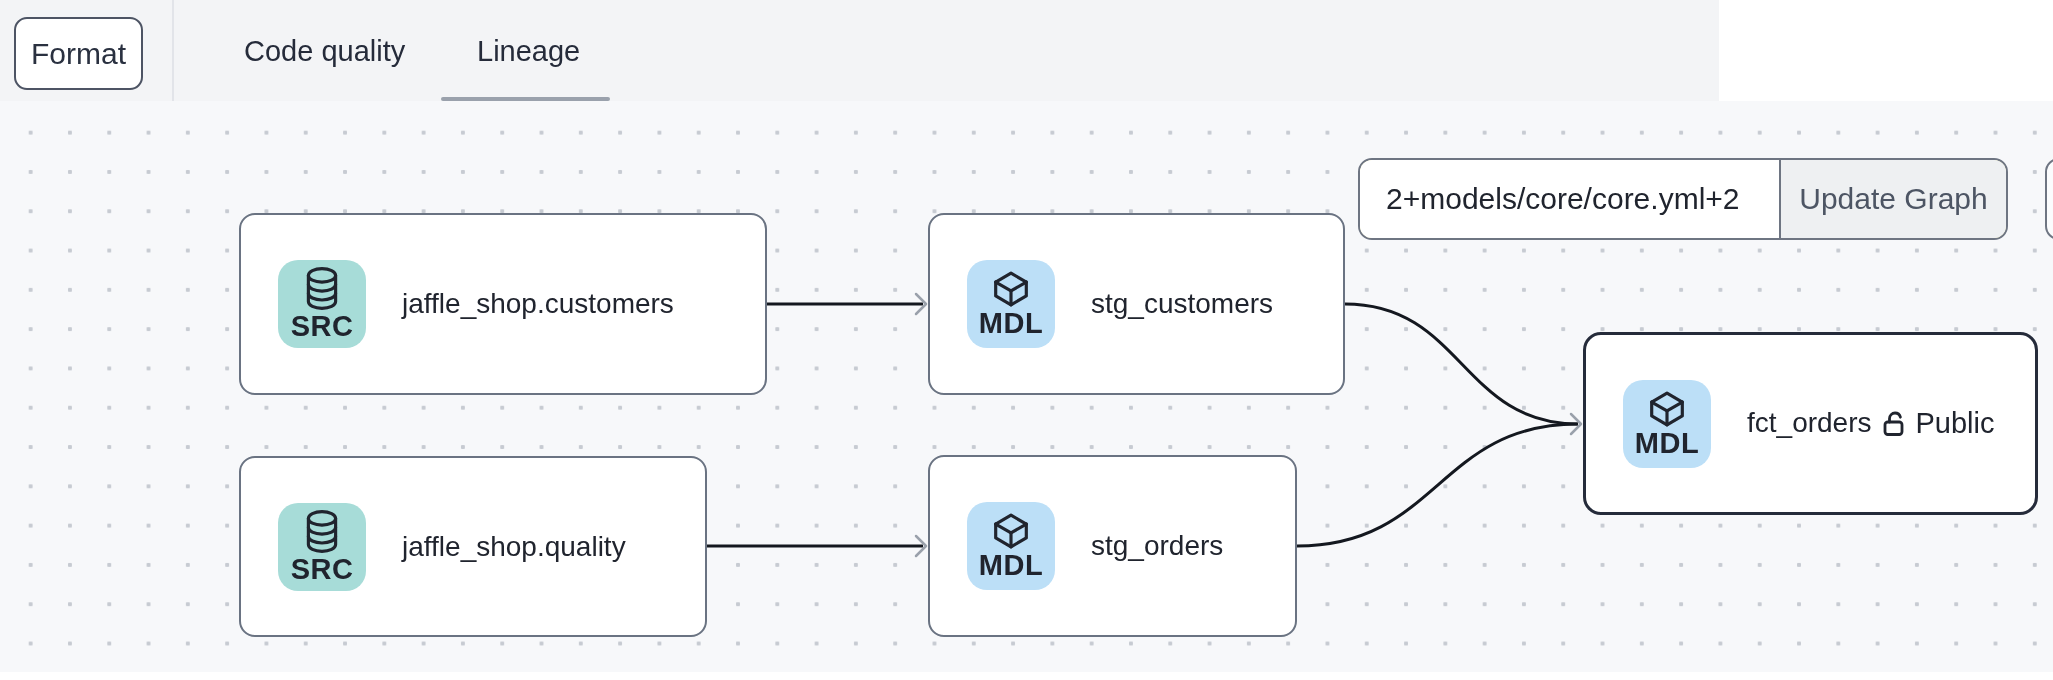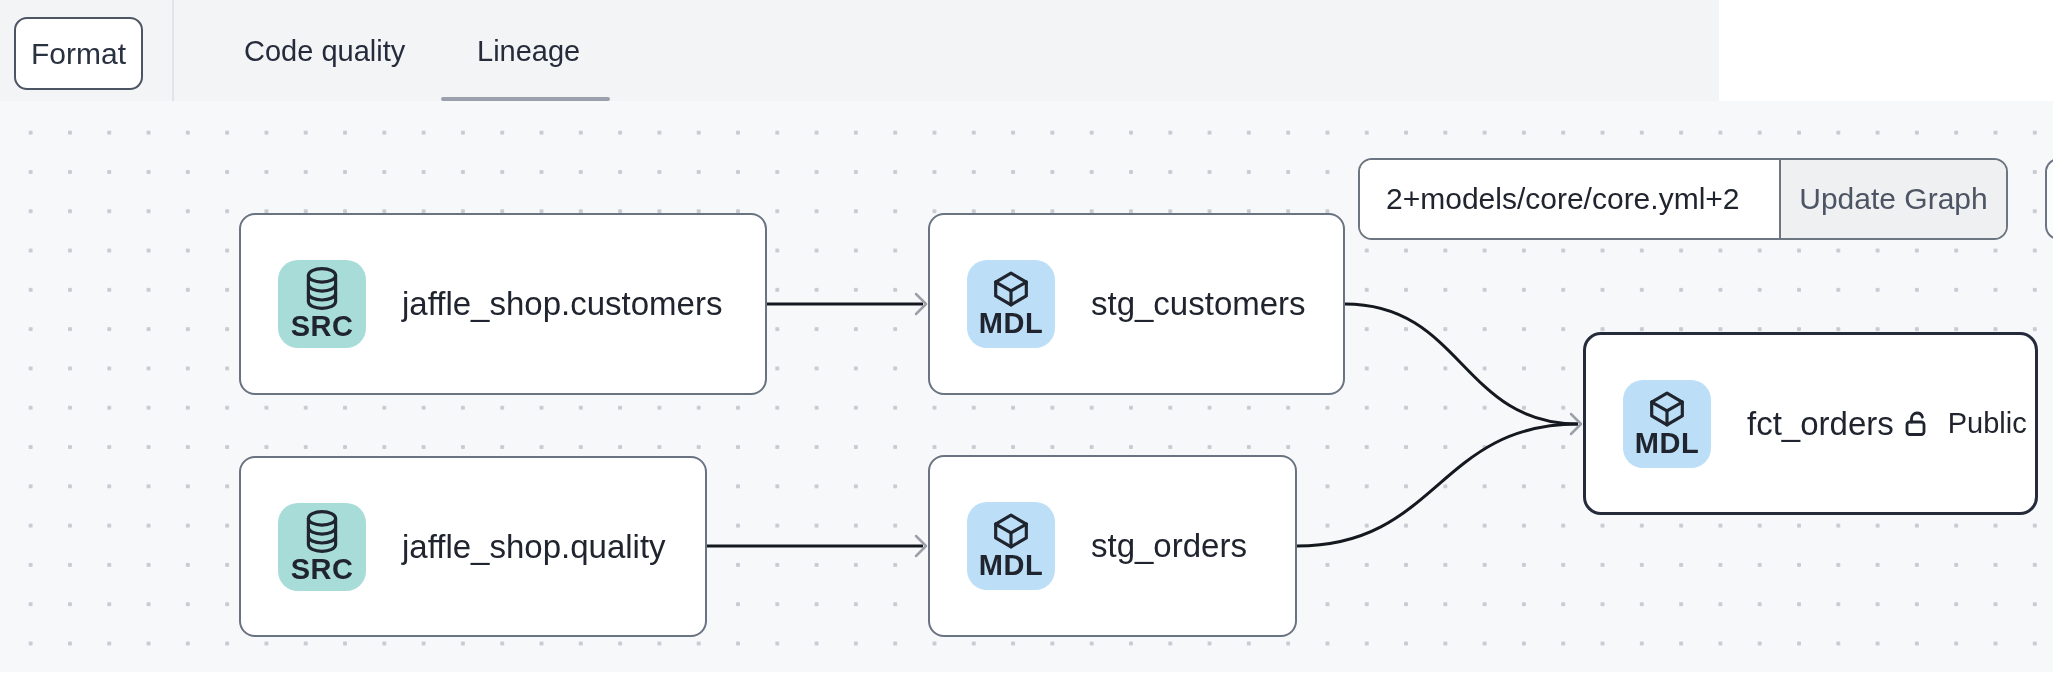--- a/index.html
+++ b/index.html
@@ -51,23 +51,23 @@
   .n4{left:928px;top:455px;width:369px;height:182px;}
   .n5{left:1583px;top:332px;width:455px;height:183px;border:3.5px solid var(--selected-border);border-radius:18px;}
 
   .badge{width:88px;height:88px;border-radius:20px;display:flex;flex-direction:column;
     align-items:center;justify-content:center;gap:1px;flex:0 0 auto;}
   .badge.src{background:var(--src-badge);}
   .badge.mdl{background:var(--mdl-badge);}
   .badge-label{font-size:29px;font-weight:600;color:var(--icon-text);letter-spacing:.5px;line-height:1;}
   .badge svg{display:block;}
 
-  .node-title{font-size:33px;color:var(--icon-text);white-space:nowrap;}
+  .node-title{font-size:28px;color:var(--icon-text);white-space:nowrap;}
   .node-text{display:flex;gap:8px;}
-  .node-access{display:flex;align-items:center;gap:16px;font-size:29px;color:var(--icon-text);}
+  .node-access{display:flex;align-items:center;gap:6px;font-size:29px;color:var(--icon-text);}
 
   
   .selector-group{position:absolute;left:1358px;top:158px;width:650px;height:82px;z-index:4;
     border:2px solid #6e7582;border-radius:14px;overflow:hidden;display:flex;background:#fef9c3;}
   .selector-input{width:419px;height:100%;border:none;outline:none;background:#ffffff;
     font-family:inherit;font-size:30px;color:#20242e;padding:0 10px 0 26px;}
   .update-btn{flex:1;border:none;border-left:2px solid #6e7582;background:var(--btn-bg);
     font-family:inherit;font-size:30px;font-weight:500;color:var(--btn-text);cursor:pointer;}
   .partial-box{position:absolute;left:2045px;top:158px;width:40px;height:82px;z-index:4;
     background:#fbfcfd;border:2px solid #6e7582;border-radius:14px;cursor:pointer;}

